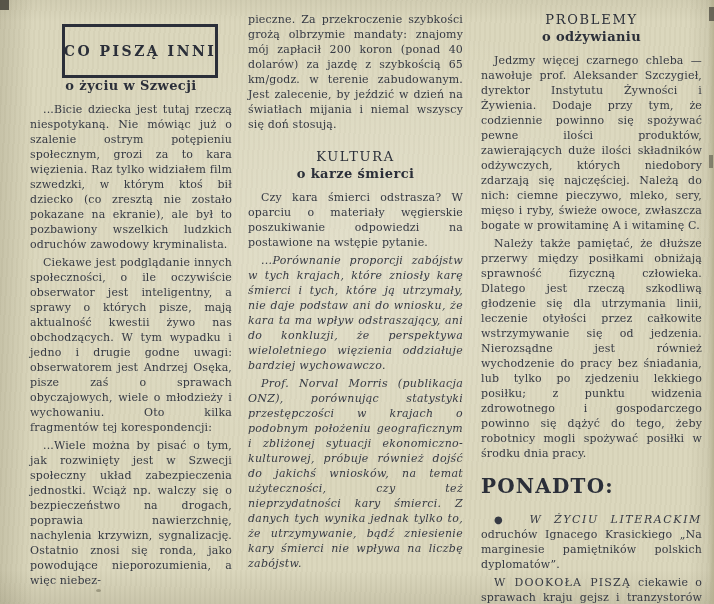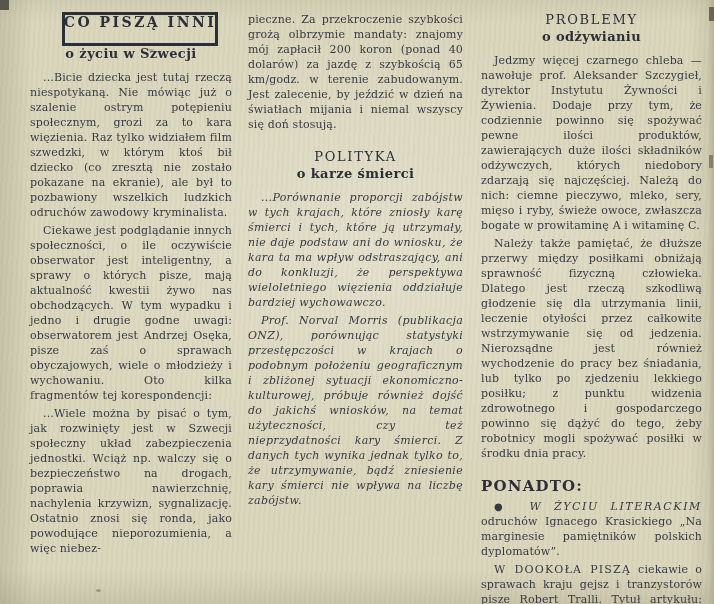--- a/index.html
+++ b/index.html
@@ -30,46 +30,46 @@
     font-size:11px;
     line-height:15px;
     text-align:justify;
     letter-spacing:0.15px;
   }
   .col-1{left:30px;top:10px;width:202px;}
   .col-2{left:248px;top:12px;width:215px;}
   .col-3{left:481px;top:6px;width:221px;}
   .masthead{
     box-sizing:border-box;
-    margin:2px 0 0 32px;
-    width:156px;height:34px;
+    margin:14px 0 0 32px;
+    width:156px;height:54px;
     border:3px solid var(--ink-strong);
-    display:flex;justify-content:center;
+    display:flex;align-items:center;justify-content:center;
     font-weight:bold;font-size:14px;letter-spacing:2.5px;
     color:var(--ink-strong);
     white-space:nowrap;
   }
   .sec-title{
     margin:15px 0 2px;
     font-size:13px;font-weight:normal;letter-spacing:1.7px;
     text-align:center;color:var(--ink-strong);
   }
   .col-3 .sec-title{margin-top:6px;}
   .col-2 .sec-title{margin-top:17px;}
   .sec-sub{
     margin:0 0 9px;
     font-size:13px;font-weight:bold;letter-spacing:0.4px;
     text-align:center;color:var(--ink-strong);
   }
   p{margin:0 0 3px;text-indent:13px;}
   p.noindent{text-indent:0;}
   p.quote{font-style:italic;letter-spacing:0.3px;}
   .more-title{
-    margin:18px 0 5px;
-    font-size:15px;font-weight:600;letter-spacing:1.2px;
+    margin:18px 0 18px;
+    font-size:20px;font-weight:600;letter-spacing:1.2px;
     text-align:left;text-indent:0;color:var(--ink-strong);
   }
   .item .lead{font-style:italic;letter-spacing:1.6px;white-space:nowrap;margin-left:16px;}
   .item .lead-plain{letter-spacing:1.2px;}
   .bullet{font-style:normal;font-size:10px;letter-spacing:0;padding-right:4px;}
   
   .corner-mark{position:absolute;left:0;top:0;width:9px;height:10px;background:#45433a;opacity:.85;}
   .edge-strip{position:absolute;right:0;top:0;width:6px;height:604px;background:linear-gradient(270deg,#b3ae8e,rgba(179,174,142,0));opacity:.8;}
   .edge-mark-1{position:absolute;right:0;top:7px;width:5px;height:14px;background:#4c4a40;opacity:.75;}
   .edge-mark-2{position:absolute;right:1px;top:155px;width:4px;height:13px;background:#59564a;opacity:.6;}
@@ -93,22 +93,23 @@
       <span>CO PISZĄ INNI</span>
     </div>
     <div class="sec-sub">o życiu w Szwecji</div>
     <p>...Bicie dziecka jest tutaj rzeczą niespotykaną. Nie mówiąc już o szalenie ostrym potępieniu społecznym, grozi za to kara więzienia. Raz tylko widziałem film szwedzki, w którym ktoś bił dziecko (co zresztą nie zostało pokazane na ekranie), ale był to pozbawiony wszelkich ludzkich odruchów zawodowy kryminalista.</p>
     <p>Ciekawe jest podglądanie innych społeczności, o ile oczywiście obserwator jest inteligentny, a sprawy o których pisze, mają aktualność kwestii żywo nas obchodzących. W tym wypadku i jedno i drugie godne uwagi: obserwatorem jest Andrzej Osęka, pisze zaś o sprawach obyczajowych, wiele o młodzieży i wychowaniu. Oto kilka fragmentów tej korespondencji:</p>
     <p>...Wiele można by pisać o tym, jak rozwinięty jest w Szwecji społeczny układ zabezpieczenia jednostki. Wciąż np. walczy się o bezpieczeństwo na drogach, poprawia nawierzchnię, nachylenia krzywizn, sygnalizację. Ostatnio znosi się ronda, jako powodujące nieporozumienia, a więc niebez-</p>
   </div>
 
   <div class="col col-2">
     <p class="noindent">pieczne. Za przekroczenie szybkości grożą olbrzymie mandaty: znajomy mój zapłacił 200 koron (ponad 40 dolarów) za jazdę z szybkością 65 km/godz. w terenie zabudowanym. Jest zalecenie, by jeździć w dzień na światłach mijania i niemal wszyscy się doń stosują.</p>
-    <div class="sec-title">POLITYKA</div>
+    <div class="sec-title">KULTURA</div>
     <div class="sec-sub">o karze śmierci</div>
+    <p>Czy kara śmierci odstrasza? W oparciu o materiały węgierskie poszukiwanie odpowiedzi na postawione na wstępie pytanie.</p>
     <p class="quote">...Porównanie proporcji zabójstw w tych krajach, które zniosły karę śmierci i tych, które ją utrzymały, nie daje podstaw ani do wniosku, że kara ta ma wpływ odstraszający, ani do konkluzji, że perspektywa wieloletniego więzienia oddziałuje bardziej wychowawczo.</p>
     <p class="quote">Prof. Norval Morris (publikacja ONZ), porównując statystyki przestępczości w krajach o podobnym położeniu geograficznym i zbliżonej sytuacji ekonomiczno-kulturowej, próbuje również dojść do jakichś wniosków, na temat użyteczności, czy też nieprzydatności kary śmierci. Z danych tych wynika jednak tylko to, że utrzymywanie, bądź zniesienie kary śmierci nie wpływa na liczbę zabójstw.</p>
   </div>
 
   <div class="col col-3">
     <div class="sec-title">PROBLEMY</div>
     <div class="sec-sub">o odżywianiu</div>
     <p>Jedzmy więcej czarnego chleba — nawołuje prof. Aleksander Szczygieł, dyrektor Instytutu Żywności i Żywienia. Dodaje przy tym, że codziennie powinno się spożywać pewne ilości produktów, zawierających duże ilości składników odżywczych, których niedobory zdarzają się najczęściej. Należą do nich: ciemne pieczywo, mleko, sery, mięso i ryby, świeże owoce, zwłaszcza bogate w prowitaminę A i witaminę C.</p>
     <p>Należy także pamiętać, że dłuższe przerwy między posiłkami obniżają sprawność fizyczną człowieka. Dlatego jest rzeczą szkodliwą głodzenie się dla utrzymania linii, leczenie otyłości przez całkowite wstrzymywanie się od jedzenia. Nierozsądne jest również wychodzenie do pracy bez śniadania, lub tylko po zjedzeniu lekkiego posiłku; z punktu widzenia zdrowotnego i gospodarczego powinno się dążyć do tego, żeby robotnicy mogli spożywać posiłki w środku dnia pracy.</p>
     <div class="more-title">PONADTO:</div>

